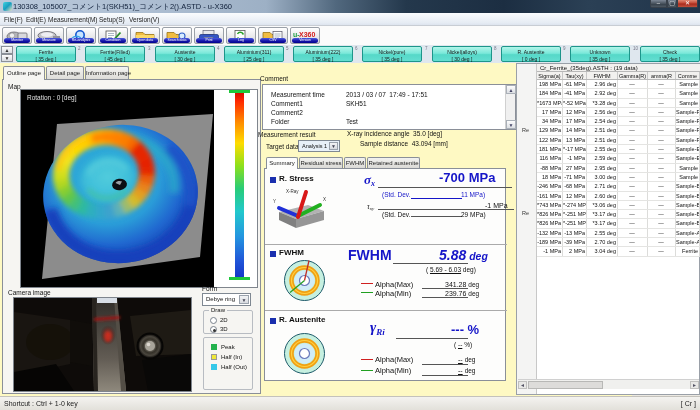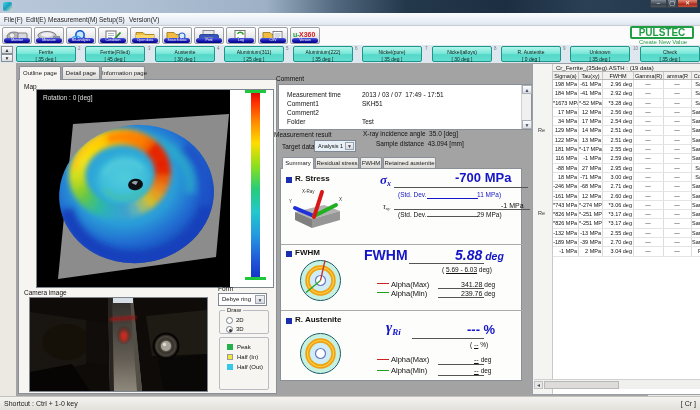--- a/index.html
+++ b/index.html
@@ -43,21 +43,21 @@
 
 
 #matrow { position:absolute; left:0; top:45px; width:700px; height:18px; background:#dfe7ee; }
 #spinner { position:absolute; left:1px; top:1px; width:12px; height:16px; }
 #spinner div { width:12px; height:8px; background:linear-gradient(#fdfdfd,#d8dce0); border:1px solid #8a9098; font-size:5px; line-height:6px; text-align:center; color:#333; }
 .mbtn { position:absolute; top:1px; width:60px; height:16px; border:1px solid #1d958a; border-radius:2px;
   background:linear-gradient(#b2f5e9,#7ae8da 45%,#55d8c8 55%,#63ded1); font-size:5px; color:#151515; text-align:center; line-height:6.5px; padding-top:2px; }
 .mnum { position:absolute; top:46px; font-size:4.5px; color:#778; }
 
 
-#main { position:absolute; left:16px; top:63px; width:632px; height:333px; background:#a3a3a3; }
+#main { position:absolute; left:0; top:63px; width:632px; height:333px; background:#fef9c3; }
 
 
 #ltabs { position:absolute; left:2px; top:3px; height:14px; font-size:6px; color:#222; white-space:nowrap; }
 .ltab { position:absolute; top:0; height:13px; border:1px solid #8a8f98; border-bottom:none; border-radius:2px 2px 0 0;
   background:linear-gradient(#f4f4f2,#dddcd8); text-align:center; line-height:13px; }
 .ltab.active { background:#f6f5f2; height:14px; z-index:3; }
 #lpage { position:absolute; left:2px; top:16px; width:259px; height:315px; background:#f6f5f2; border:1px solid #8a8f98; }
 
 #maplabel { position:absolute; left:8px; top:20px; font-size:6.5px; color:#111; }
 #mapbox { position:absolute; left:20px; top:26px; width:238px; height:199px; border:1px solid #7f858d; background:#fff; }
@@ -124,20 +124,21 @@
 #statusbar { position:absolute; left:0; top:396px; width:700px; height:14px; background:linear-gradient(#f4f3f0,#e2e0da); border-top:1px solid #c4c2bc; font-size:7px; color:#222; }
 #statusbar .txt { position:absolute; left:4px; top:3px; }
 #statusbar .cr { position:absolute; right:4px; top:3px; }
 </style>
 </head>
 <body>
 <div id="win">
 
   <div id="titlebar">
     <div class="ticon"></div>
+    <div class="ttext">130308_105007_コメント1(SKH51)_コメント2().ASTD - u-X360</div>
     <div class="wbtns"><span class="wbtn mn">–</span><span class="wbtn mx">▢</span><span class="wbtn cl">✕</span></div>
   </div>
 
   <div id="menubar">
     <span style="left:4px">File(F)</span>
     <span style="left:26px">Edit(E)</span>
     <span style="left:48px">Measurement(M)</span>
     <span style="left:99px">Setup(S)</span>
     <span style="left:129px">Version(V)</span>
   </div>
@@ -222,24 +223,20 @@
       </div>
   <div class="tbtn" style="left:290px;">
         <div class="ticonarea"><svg width="28" height="12" viewBox="0 0 28 12">
             <text x="2" y="7" font-size="7" font-weight="bold" fill="#1f9e44" font-family="Liberation Sans">u-</text>
             <text x="8" y="7" font-size="7" font-weight="bold" fill="#d42020" font-family="Liberation Sans">X360</text>
             <text x="10" y="11.5" font-size="4.5" font-weight="bold" fill="#d42020" font-family="Liberation Sans">FULL</text>
           </svg></div>
         <div class="tlabel">Version</div>
       </div>
   </div>
-  <div id="pulstec">
-      <div class="box">PULSTEC</div>
-      <div class="cnv">Create New Value</div>
-    </div>
 
   <div id="matrow">
   <div id="spinner">
         <div>▲</div>
         <div>▼</div>
       </div>
   <div class="mbtn" style="left:16px;">Ferrite<br>[ 35 deg ]</div>
   <div class="mbtn" style="left:85px;">Ferrite(Filled)<br>[ 45 deg ]</div>
   <div class="mnum" style="left:78px;top:1px;">2</div>
   <div class="mbtn" style="left:155px;">Austenite<br>[ 30 deg ]</div>

